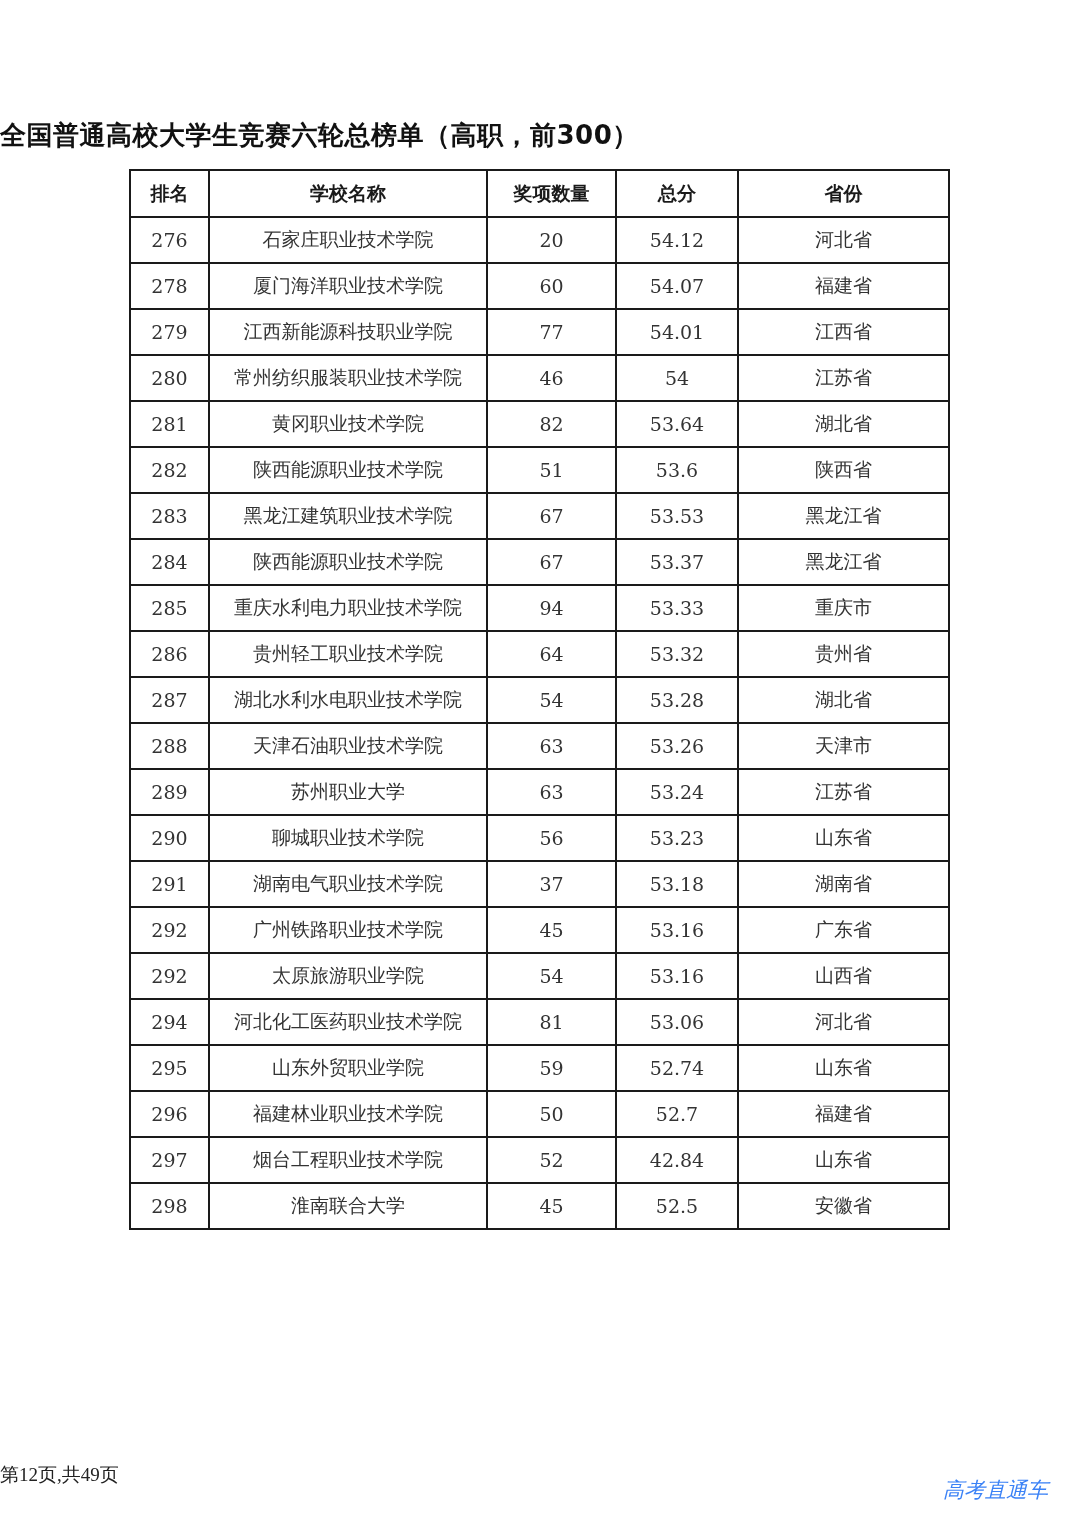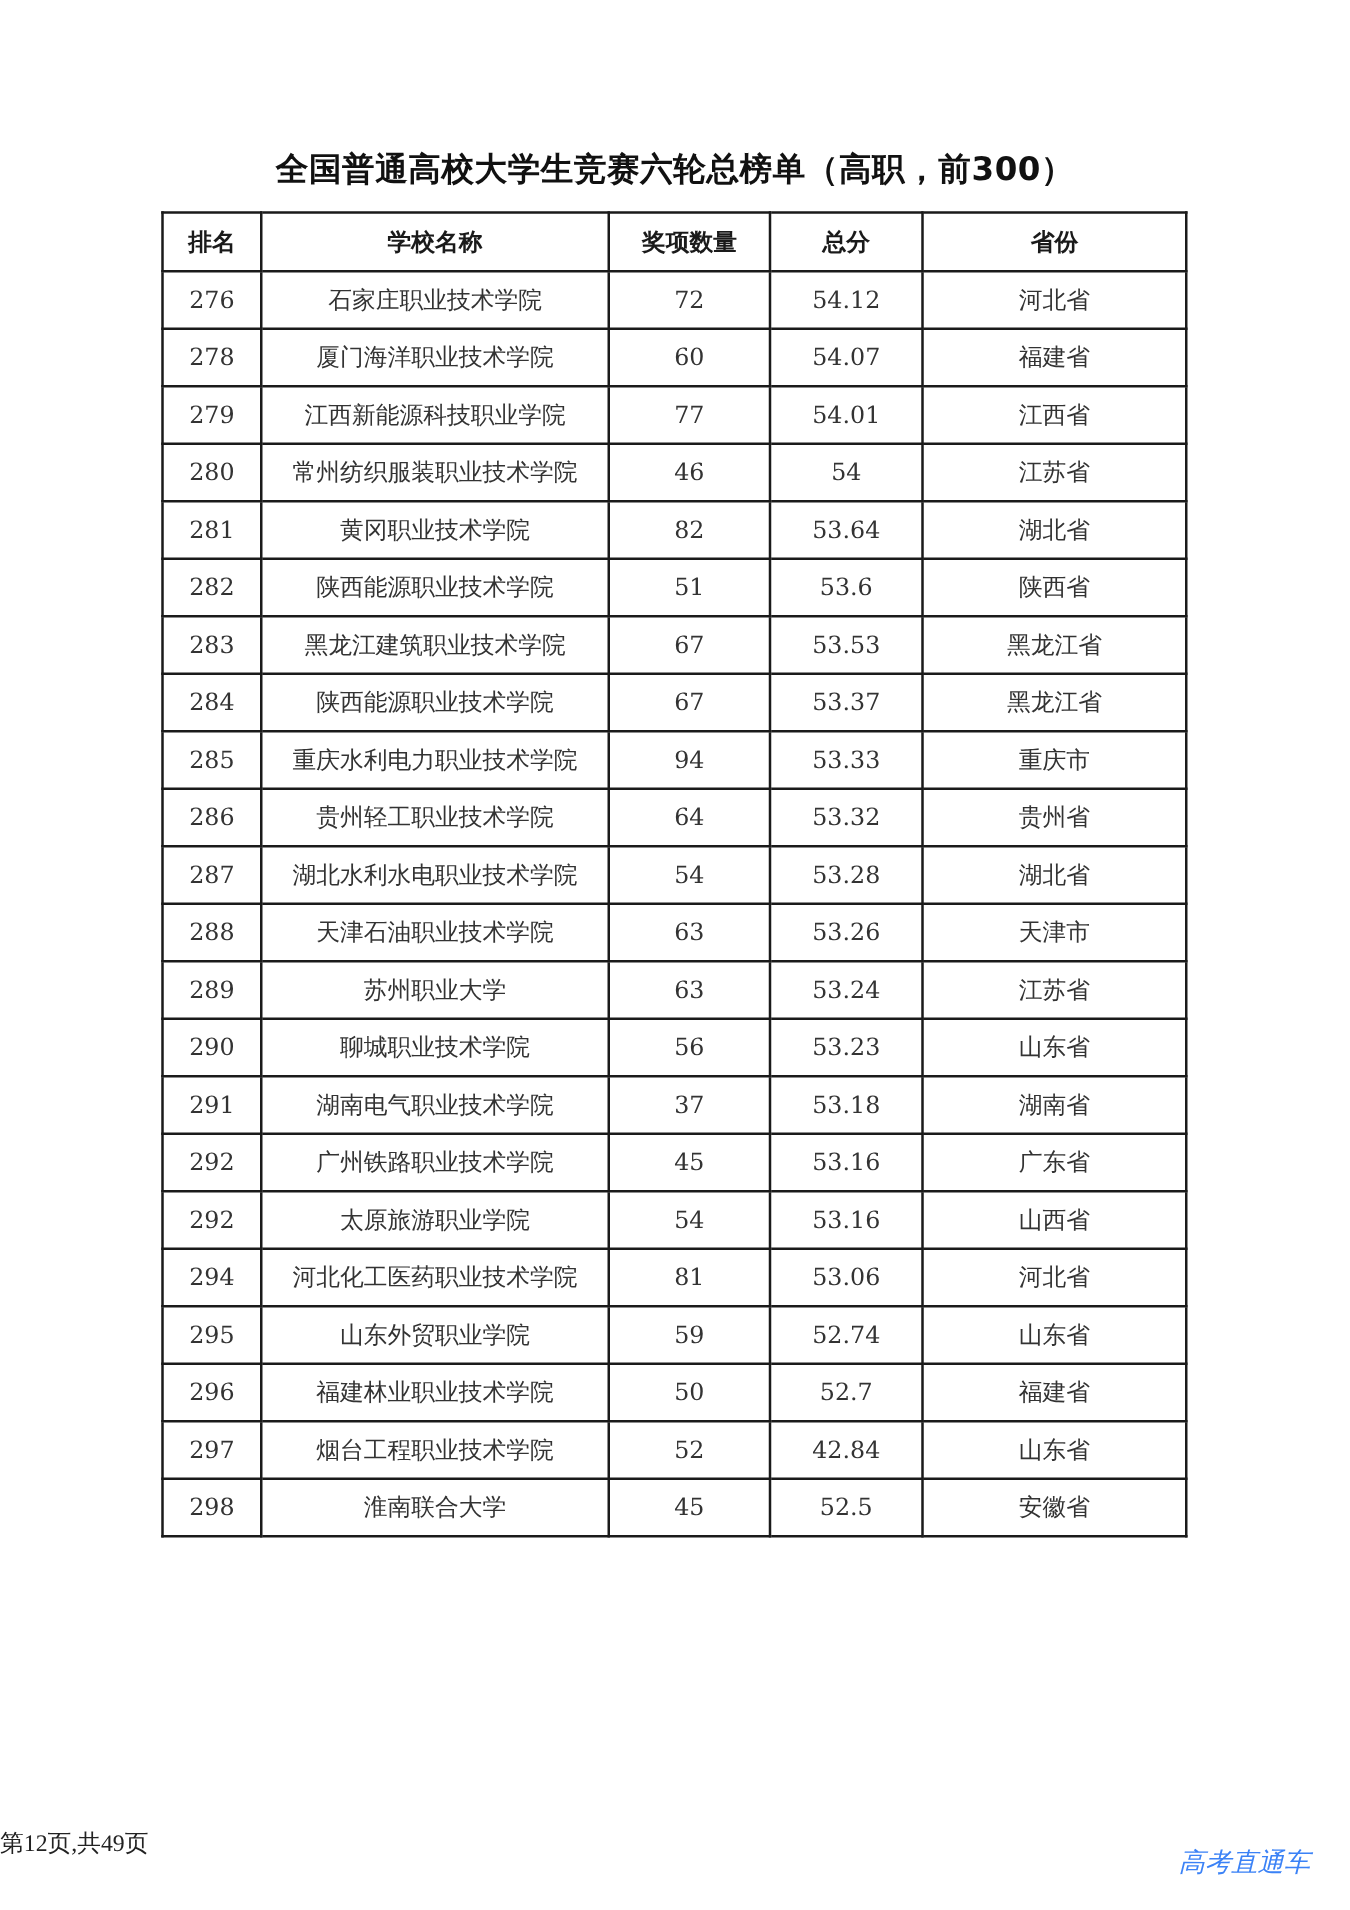--- a/index.html
+++ b/index.html
@@ -1,17 +1,17 @@
 <!DOCTYPE html>
 <html><head>
 <meta charset="utf-8">
 <style>
   html, body { margin:0; padding:0; background:#ffffff; }
   body { width:1080px; height:1528px; position:relative; overflow:hidden; font-family:"DejaVu Serif","Liberation Serif",serif; color:#222; }
-  .title { position:absolute; left:0; top:118px; width:1080px; text-align:center; font-family:"DejaVu Sans","Liberation Sans",sans-serif; font-weight:bold; font-size:26px; color:#111; letter-spacing:0.5px; }
+  .title { position:absolute; left:0; top:118px; width:1080px; text-align:left; font-family:"DejaVu Sans","Liberation Sans",sans-serif; font-weight:bold; font-size:26px; color:#111; letter-spacing:0.5px; }
   table.rank { position:absolute; left:129px; top:169px; border-collapse:collapse; table-layout:fixed;padding-left:28px; }
   table.rank td, table.rank th { border:2px solid #1a1a1a; text-align:center; vertical-align:middle; padding:0; height:44px; }
   table.rank th { font-family:"DejaVu Sans","Liberation Sans",sans-serif; font-weight:bold; font-size:19px; color:#1a1a1a; height:45px; }
   table.rank td { font-size:19px; color:#333; }
   table.rank td.num { font-family:"DejaVu Serif","Liberation Serif",serif; }
   .footer { position:absolute; top:1462px; left:0; width:1080px; text-align:left; font-size:19px; color:#222; font-family:"Liberation Serif","DejaVu Serif",serif; }
   .watermark { position:absolute; top:1476px; left:943px; font-size:21px; color:#3b82f6; font-family:"DejaVu Sans","Liberation Sans",sans-serif;font-style:italic; }
 </style>
 </head>
 <body>
@@ -32,21 +32,21 @@
       <th>学校名称</th>
       <th>奖项数量</th>
       <th>总分</th>
       <th>省份</th>
     </tr>
   </thead>
   <tbody id="tbody">
       <tr>
         <td class="num">276</td>
         <td>石家庄职业技术学院</td>
-        <td class="num">72</td>
+        <td class="num">20</td>
         <td class="num">54.12</td>
         <td>河北省</td>
       </tr>
       <tr>
         <td class="num">278</td>
         <td>厦门海洋职业技术学院</td>
         <td class="num">60</td>
         <td class="num">54.07</td>
         <td>福建省</td>
       </tr>

